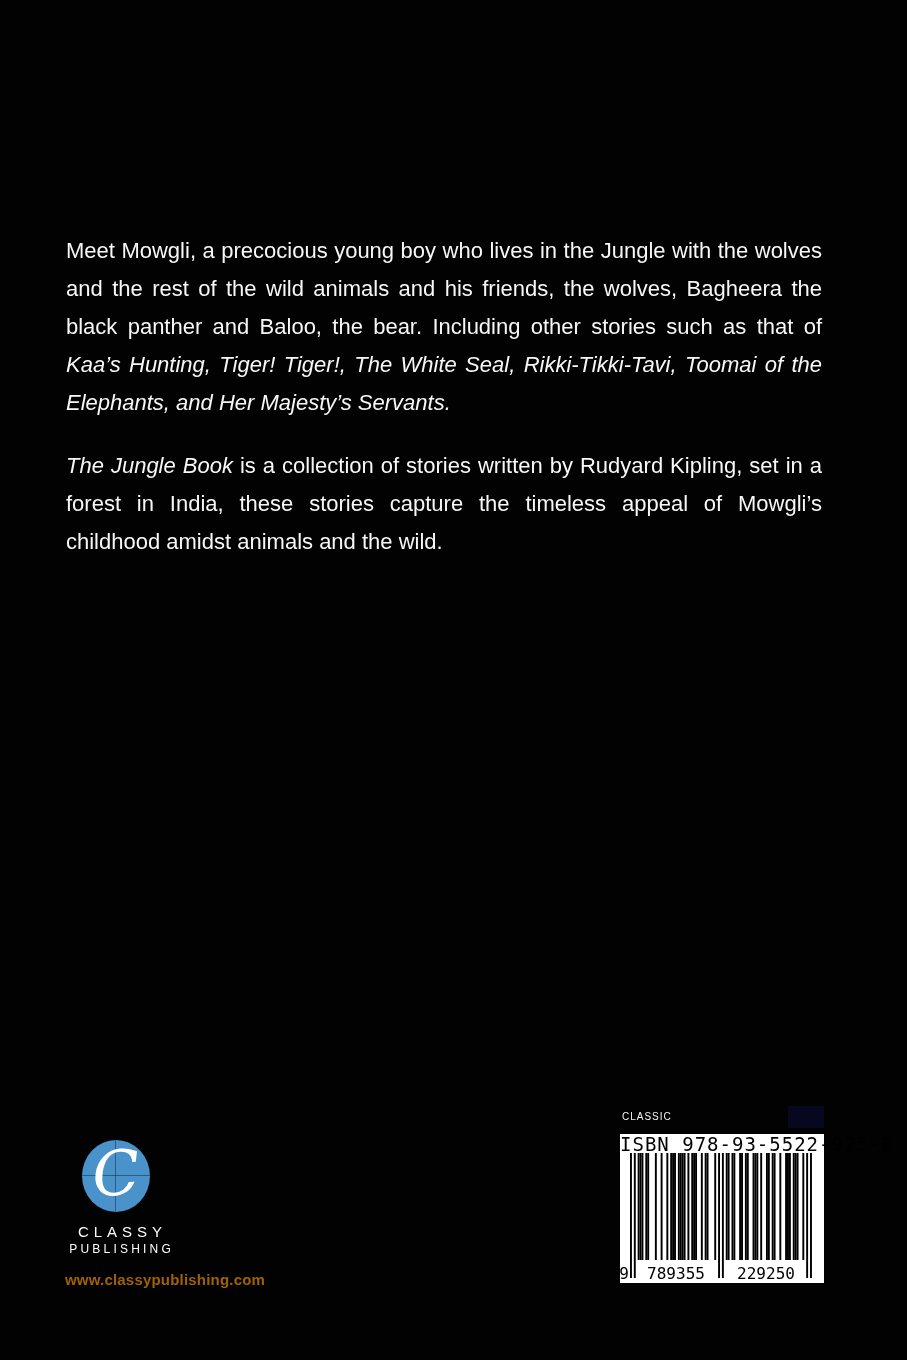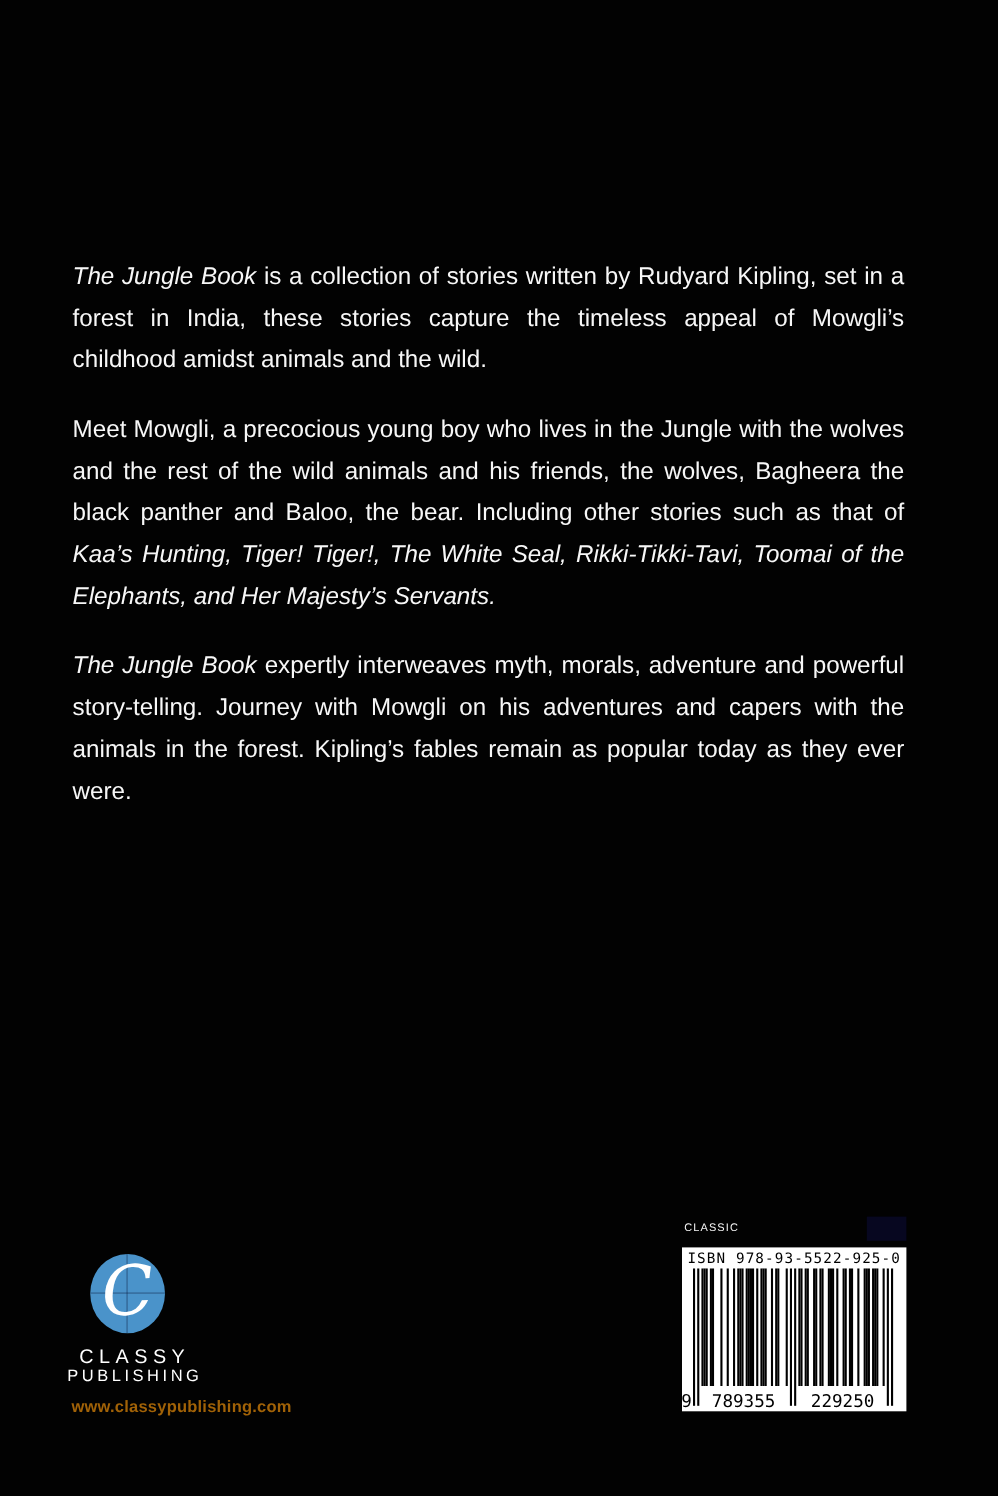--- a/index.html
+++ b/index.html
@@ -21,55 +21,54 @@
   }
   .cross-h{position:absolute;left:0;right:0;top:35px;height:1px;background:rgba(8,24,58,.45);}
   .cross-v{position:absolute;top:0;bottom:0;left:33px;width:1px;background:rgba(8,24,58,.45);}
   .logo-c{
     position:absolute;left:0;right:0;top:-7px;text-align:center;
     font-family:"DejaVu Serif",serif;font-style:italic;
     font-size:62px;line-height:82px;color:#ffffff;transform:rotate(-4deg);
   }
   .pub-name{
     position:absolute;left:58px;top:1223px;width:124px;text-align:center;
-    color:#fff;font-size:18px;letter-spacing:5px;text-indent:5px;white-space:nowrap;
+    color:#fff;font-size:15px;letter-spacing:5px;text-indent:5px;white-space:nowrap;
   }
   .pub-sub{
-    position:absolute;left:58px;top:1242px;width:124px;
-    color:#fff;font-size:15px;letter-spacing:3.2px;text-indent:3.2px;white-space:nowrap;
+    position:absolute;left:58px;top:1242px;width:124px;text-align:center;
+    color:#fff;font-size:12px;letter-spacing:3.2px;text-indent:3.2px;white-space:nowrap;
   }
   .pub-url{
     position:absolute;left:65px;top:1271px;color:#a16207;
     font-size:15px;font-weight:bold;letter-spacing:.2px;white-space:nowrap;
   }
   
   .classic-label{
     position:absolute;left:622px;top:1111px;color:#f5f5f5;
     font-size:10px;letter-spacing:1px;white-space:nowrap;
   }
   .navy-patch{position:absolute;left:788px;top:1106px;width:36px;height:22px;background:#070720;}
   .barcode-box{position:absolute;left:620px;top:1134px;width:204px;height:149px;background:#fff;}
   .isbn-line{
     margin:3px 0 0 0;text-align:center;color:#000;
-    font-family:"DejaVu Sans Mono",monospace;font-size:13px;
+    font-family:"DejaVu Sans Mono",monospace;font-size:19px;
     letter-spacing:1px;white-space:nowrap;line-height:15px;
   }
   #ean{display:block;margin:1px auto 0;}
   #ean rect{fill:#000;}
   #ean text{font-family:"DejaVu Sans Mono",monospace;font-size:16px;fill:#000;}
 </style>
 </head>
 <body>
 
 <div class="cover" style="background: rgb(2, 2, 2);">
 
   <main class="copy" style="color: rgb(247, 247, 247);">
+      <p><span>Meet Mowgli, a precocious young boy who lives in the Jungle with the wolves and the rest of the wild animals and his friends, the wolves, Bagheera the black panther and Baloo, the bear.  Including other stories such as that of </span><em>Kaa’s Hunting, Tiger! Tiger!, The White Seal, Rikki-Tikki-Tavi, Toomai of the Elephants, and Her Majesty’s Servants.</em></p>
       <p><em>The Jungle Book</em><span> is a collection of stories written by Rudyard Kipling, set in a forest in India, these stories capture the timeless appeal of Mowgli’s childhood amidst animals and the wild.</span></p>
-      <p><span>Meet Mowgli, a precocious young boy who lives in the Jungle with the wolves and the rest of the wild animals and his friends, the wolves, Bagheera the black panther and Baloo, the bear.  Including other stories such as that of </span><em>Kaa’s Hunting, Tiger! Tiger!, The White Seal, Rikki-Tikki-Tavi, Toomai of the Elephants, and Her Majesty’s Servants.</em></p>
-      <p><em>The Jungle Book</em><span> expertly interweaves myth, morals, adventure and powerful story-telling.  Journey with Mowgli on his adventures and capers with the animals in the forest.  Kipling’s fables remain as popular today as they ever were.</span></p>
     </main>
 
   <div class="logo" style="background: rgb(74, 147, 202);">
     <span class="cross-h"></span>
     <span class="cross-v"></span>
     <span class="logo-c">C</span>
   </div>
   <div class="pub-name">CLASSY</div>
   <div class="pub-sub">PUBLISHING</div>
   <div class="pub-url">www.classypublishing.com</div>

